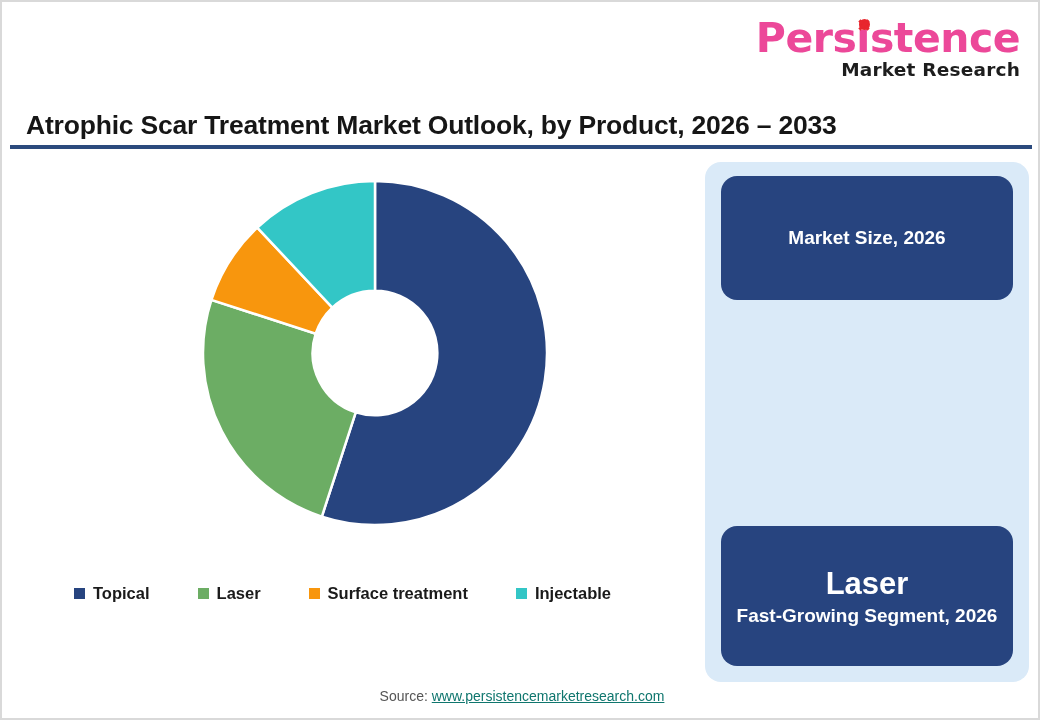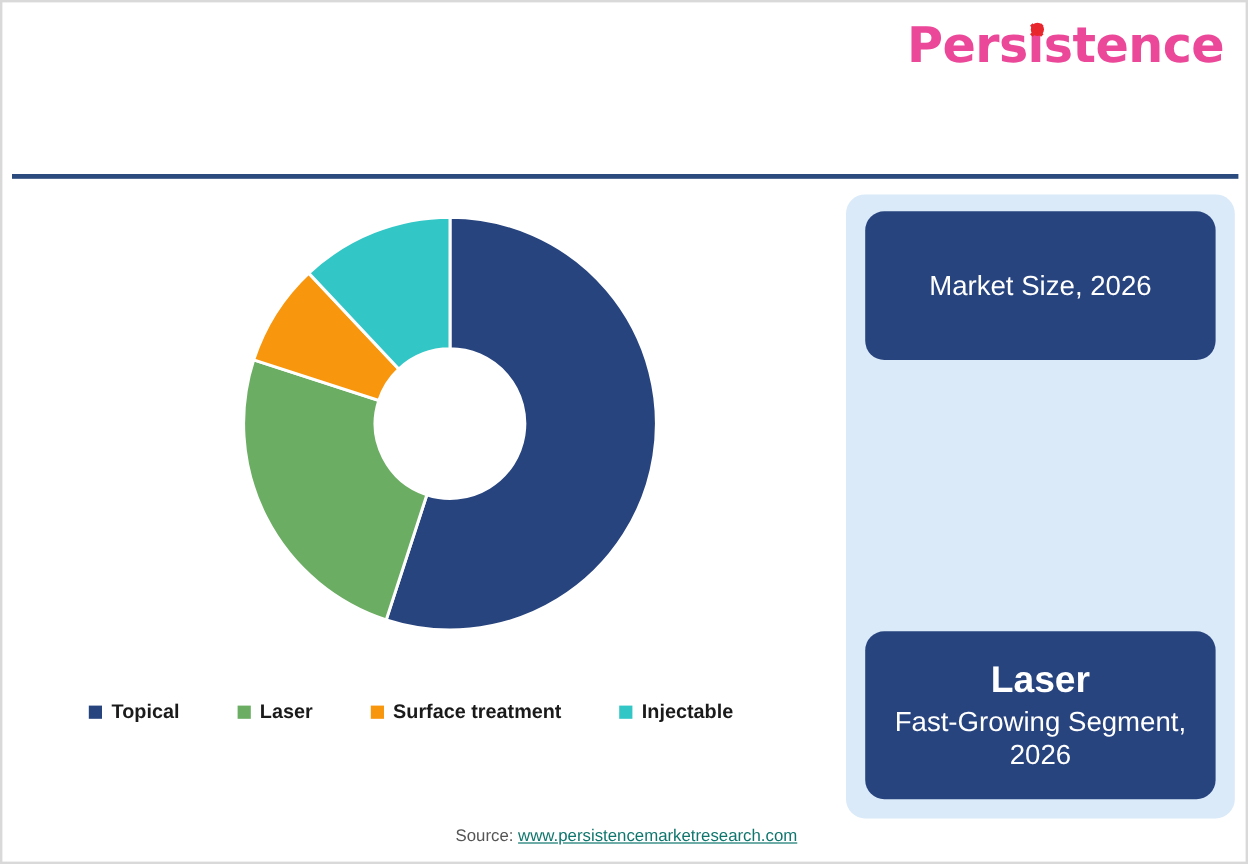--- a/index.html
+++ b/index.html
@@ -161,22 +161,22 @@
     flex-direction: column;
     justify-content: center;
     align-items: center;
     box-sizing: border-box;
   }
   .kpi-0 { top: 14px;  height: 124px; }
   .kpi-1 { top: 186px; height: 130px; }
   .kpi-2 { top: 364px; height: 140px; }
 
   .kpi-small {
-    font-size: 23px;
-    font-weight: normal;
+    font-size: 19px;
+    font-weight: bold;
     line-height: 1.25;
   }
   .kpi-big {
     font-size: 29px;
     font-weight: bold;
     line-height: 1.25;
   }
   .kpi-huge {
     font-size: 31px;
     font-weight: bold;
@@ -199,22 +199,24 @@
   }
 </style>
 </head>
 <body>
 
 <div id="page">
 
   <div class="logo">
     <div class="logo-main">Persistence</div>
     <div class="logo-dot"></div>
-  </div>
-
+    <div class="logo-sub">Market Research</div>
+  </div>
+
+  <div class="title">Atrophic Scar Treatment Market Outlook, by Product, 2026 – 2033</div>
   <div class="title-rule"></div>
 
   <div class="chart-area">
     <div class="donut-wrap">
       <svg class="donut-svg" viewBox="0 0 350 350" width="350" height="350">
         <g id="donut-slices">
             <path d="M 175 3 A 172 172 0 1 1 121.84907696750898 338.5817208027664 L 155.73083684501043 234.30438621725526 A 62.356321839080465 62.356321839080465 0 1 0 175 112.64367816091954 Z" fill="#27447f" stroke="#ffffff" stroke-width="2.5"></path>
             <path d="M 121.84907696750898 338.5817208027664 A 172 172 0 0 1 11.418279197233602 121.84907696750899 L 115.69561378274473 155.73083684501043 A 62.356321839080465 62.356321839080465 0 0 0 155.73083684501043 234.30438621725526 Z" fill="#6cad64" stroke="#ffffff" stroke-width="2.5"></path>
             <path d="M 11.418279197233602 121.84907696750899 A 172 172 0 0 1 57.25789778026561 49.61739608351715 L 132.3141603486996 129.54419765791772 A 62.356321839080465 62.356321839080465 0 0 0 115.69561378274473 155.73083684501043 Z" fill="#f8960d" stroke="#ffffff" stroke-width="2.5"></path>
             <path d="M 57.25789778026561 49.61739608351715 A 172 172 0 0 1 175.0000000000001 3 L 175.00000000000006 112.64367816091954 A 62.356321839080465 62.356321839080465 0 0 0 132.3141603486996 129.54419765791772 Z" fill="#33c6c6" stroke="#ffffff" stroke-width="2.5"></path>

